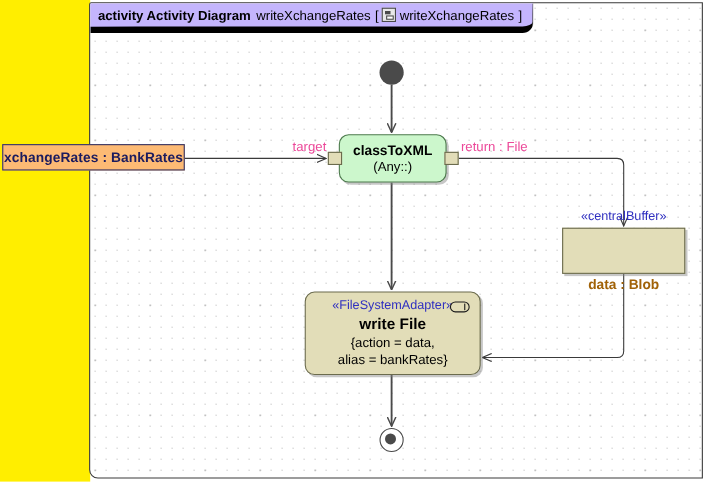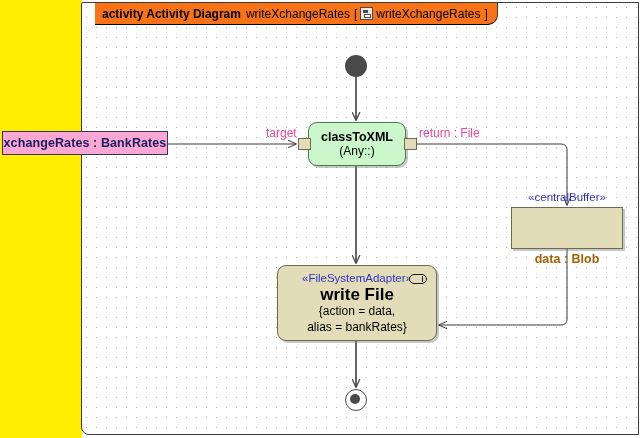--- a/index.html
+++ b/index.html
@@ -28,25 +28,25 @@
   .grid{
     position:absolute;left:0;top:0;right:0;bottom:0;
     background-image:
       radial-gradient(circle at 0.5px 0.5px, #9a9a9a 0.6px, transparent 0.7px),
       radial-gradient(circle at 0.5px 0.5px, #8d8d8d 0.8px, transparent 0.9px);
     background-size: 10px 10px, 50px 50px;
     background-position: 4px 24px, 4px 24px;
     opacity:.75;
   }
   .frame-header{
-    position:absolute;left:13px;top:0;height:21px;
-    border-bottom:1px solid #000000;
+    position:absolute;left:0;top:0;height:21px;
+    border-bottom:6px solid #000000;
     border-right:1px solid #3a3a3a;
     border-radius:0 0 10px 0;
-    background:#f97316;
+    background:#c4b5fd;
     display:flex;align-items:center;
     padding:0 9px 0 7px;
     white-space:nowrap;
     z-index:5;
   }
   .hdr-kw{font-size:12px;font-weight:bold;color:#000;}
   .hdr-name{font-size:12px;color:#000;margin-left:5px;}
   .hdr-brk{font-size:12px;color:#000;margin-left:4px;}
   .hdr-icon{
     display:inline-block;width:13px;height:13px;margin:0 3px;
@@ -64,21 +64,21 @@
   }
 
   
   .edges{position:absolute;left:0;top:0;width:641px;height:438px;z-index:2;pointer-events:none;}
 
   
   .node{position:absolute;z-index:3;box-sizing:border-box;}
 
   .obj-node{
     left:2px;top:131px;width:166px;height:24px;
-    background:#f9a8d4;border:1px solid #333366;
+    background:#fdba74;border:1px solid #333366;
     display:flex;align-items:center;justify-content:center;
     font-size:12.5px;font-weight:bold;color:#1b1b5e;
     letter-spacing:.1px;
   }
 
   .action-node{
     left:308px;top:122px;width:98px;height:44px;
     background:#ccf7cc;border:1px solid #4d7a4d;border-radius:9px;
     display:flex;flex-direction:column;align-items:center;justify-content:center;
     box-shadow:2px 2px 0 rgba(130,130,130,.45);
@@ -105,21 +105,21 @@
   .buffer-name{font-size:12.5px;font-weight:bold;color:#a16207;line-height:15px;}
 
   .adapter-node{
     left:277px;top:265px;width:160px;height:76px;
     background:#e2ddb8;border:1px solid #6b6b4d;border-radius:9px;
     box-shadow:2px 2px 0 rgba(130,130,130,.45);
     display:flex;flex-direction:column;align-items:center;
     padding-top:5px;
   }
   .adapter-stereo{font-size:11.5px;color:#3030c0;line-height:15px;}
-  .adapter-title{font-size:17px;font-weight:bold;color:#000;line-height:17px;}
+  .adapter-title{font-size:14px;font-weight:bold;color:#000;line-height:17px;}
   .adapter-body{font-size:12px;color:#000;line-height:16px;text-align:center;}
   .port-icon{
     position:absolute;right:9px;top:8px;width:18px;height:10px;
     border:1.2px solid #1a1a1a;border-radius:6px;box-sizing:border-box;
     background:#e2ddb8;
   }
   .port-icon:after{
     content:"";position:absolute;right:3px;top:1px;width:1.5px;height:6px;background:#1a1a1a;
   }
 

